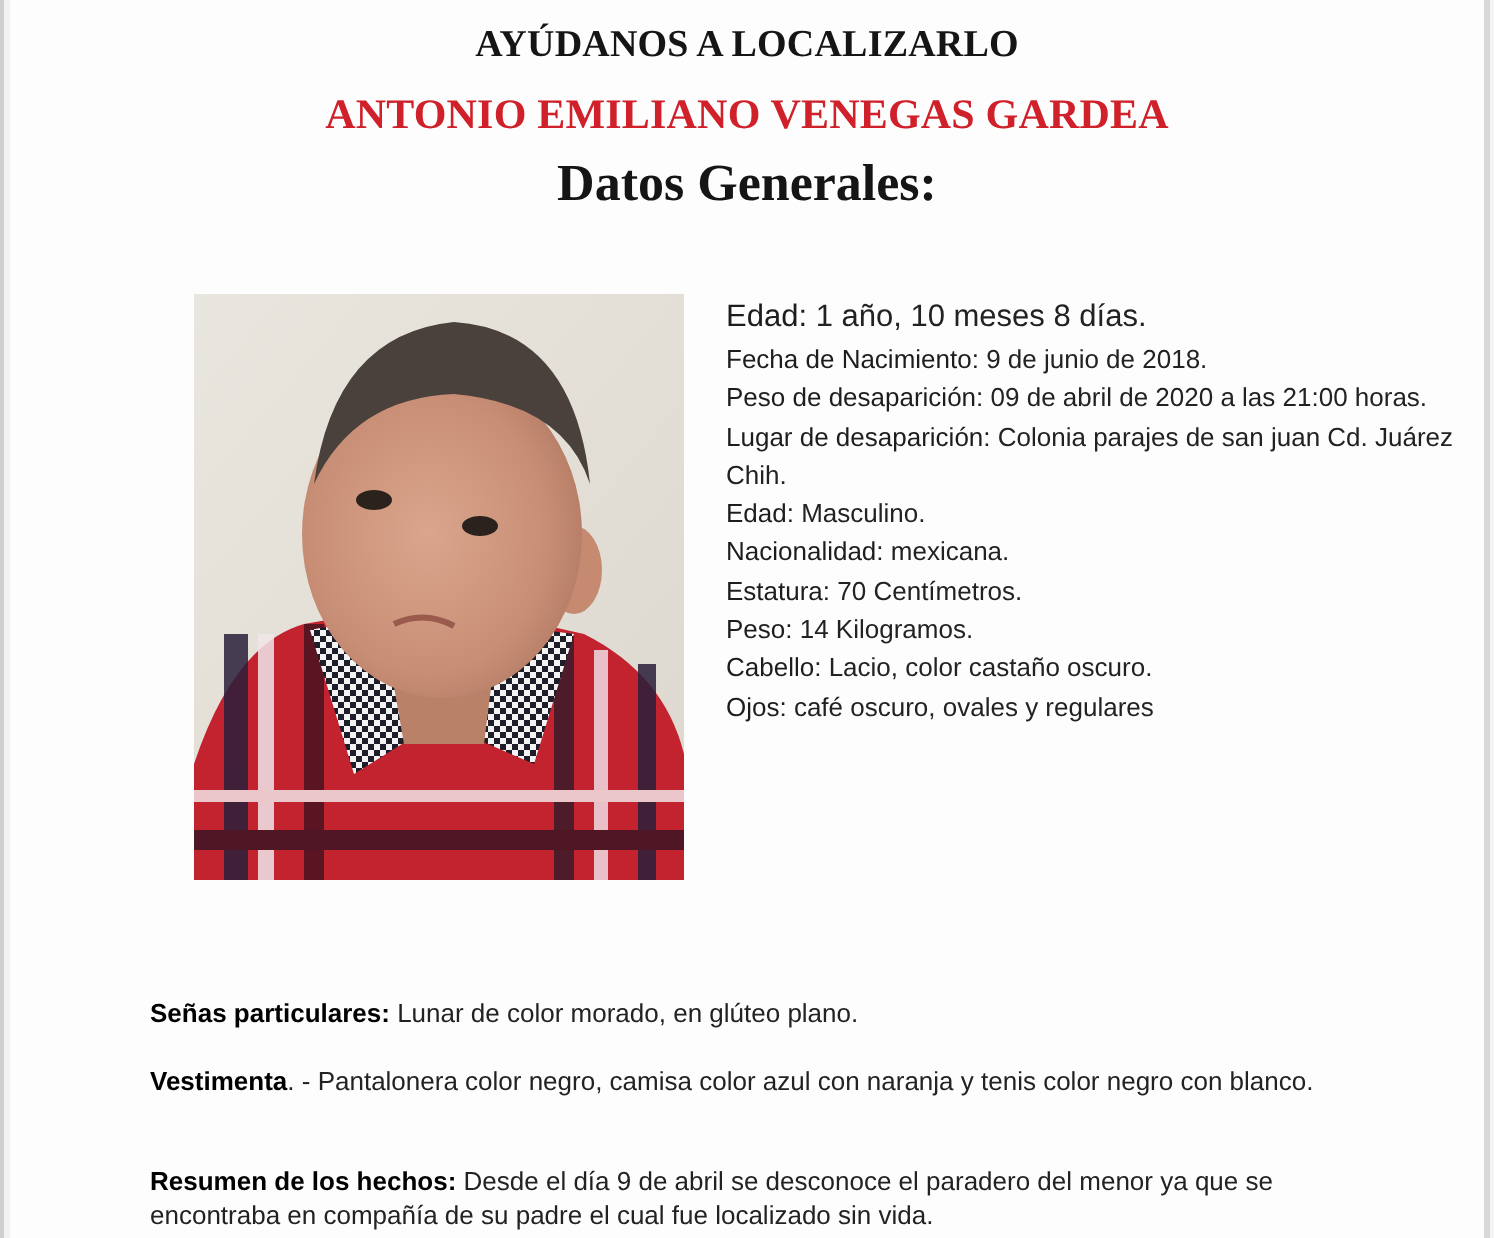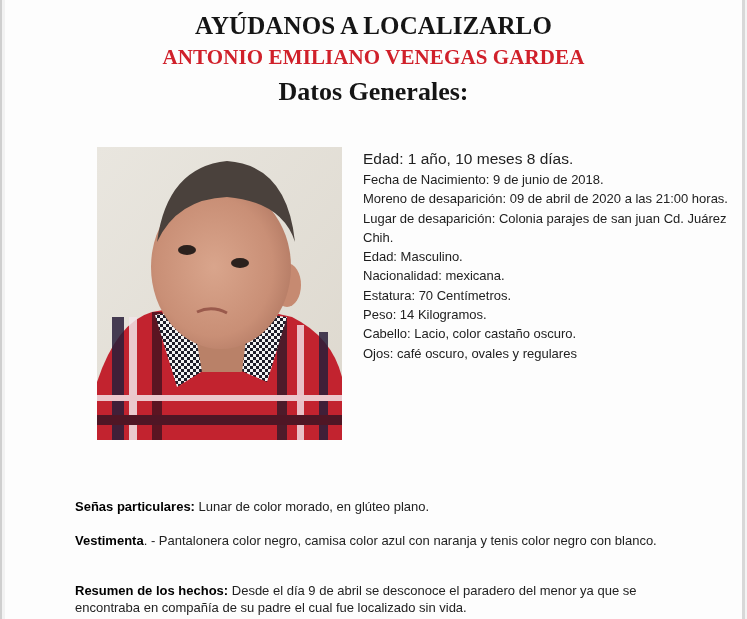--- a/index.html
+++ b/index.html
@@ -22,21 +22,21 @@
     background:#d8d8d8;
   }
   .edge-right2 {
     position:absolute; left:745px; top:0; width:2px; height:619px;
     background:#f4f4f4;
   }
   .title {
     position:absolute; left:0; width:747px; text-align:center;
     font-family:"Liberation Serif", serif; font-weight:bold;
   }
-  .t1 { top:12px; font-size:25px; color:#151515; letter-spacing:0.1px; }
+  .t1 { top:12px; font-size:19px; color:#151515; letter-spacing:0.1px; }
   .t2 { top:45px; font-size:21px; color:#d0202a; letter-spacing:0.1px; }
   .t3 { top:77px; font-size:26px; color:#151515; }
 
   .photo {
     position:absolute; left:97px; top:147px; width:245px; height:293px;
     overflow:hidden; background:#e5e2da;
   }
   .info {
     position:absolute; left:363px; top:148px; width:372px;
     font-size:13px; line-height:19.3px; color:#222;
@@ -113,21 +113,21 @@
     <ellipse cx="90" cy="103" rx="9" ry="5" fill="#2b211d"></ellipse>
     <ellipse cx="143" cy="116" rx="9" ry="5" fill="#2b211d"></ellipse>
 
     <path d="M100 165 Q115 158 130 166" stroke="#9a5a4c" stroke-width="3" fill="none"></path>
   </svg>
 </div>
 
 <div class="info">
   <p class="row first"><b>Edad:</b><span> 1 año, 10 meses 8 días.</span></p>
   <p class="row"><b>Fecha de Nacimiento:</b><span> 9 de junio de 2018.</span></p>
-  <p class="row"><b>Moreno de desaparición:</b><span> 09 de abril de 2020 a las 21:00 horas.</span></p>
+  <p class="row"><b>Peso de desaparición:</b><span> 09 de abril de 2020 a las 21:00 horas.</span></p>
   <p class="row"><b>Lugar de desaparición:</b><span> Colonia parajes de san juan Cd. Juárez Chih.</span></p>
   <p class="row"><b>Edad:</b><span> Masculino.</span></p>
   <p class="row"><b>Nacionalidad:</b><span> mexicana.</span></p>
   <p class="row"><b>Estatura:</b><span> 70 Centímetros.</span></p>
   <p class="row"><b>Peso:</b><span> 14 Kilogramos.</span></p>
   <p class="row"><b>Cabello:</b><span> Lacio, color castaño oscuro.</span></p>
   <p class="row"><b>Ojos:</b><span> café oscuro, ovales y regulares</span></p>
 </div>
 
 <div class="para p1"><b>Señas particulares:</b><span> Lunar de color morado, en glúteo plano.</span></div>

